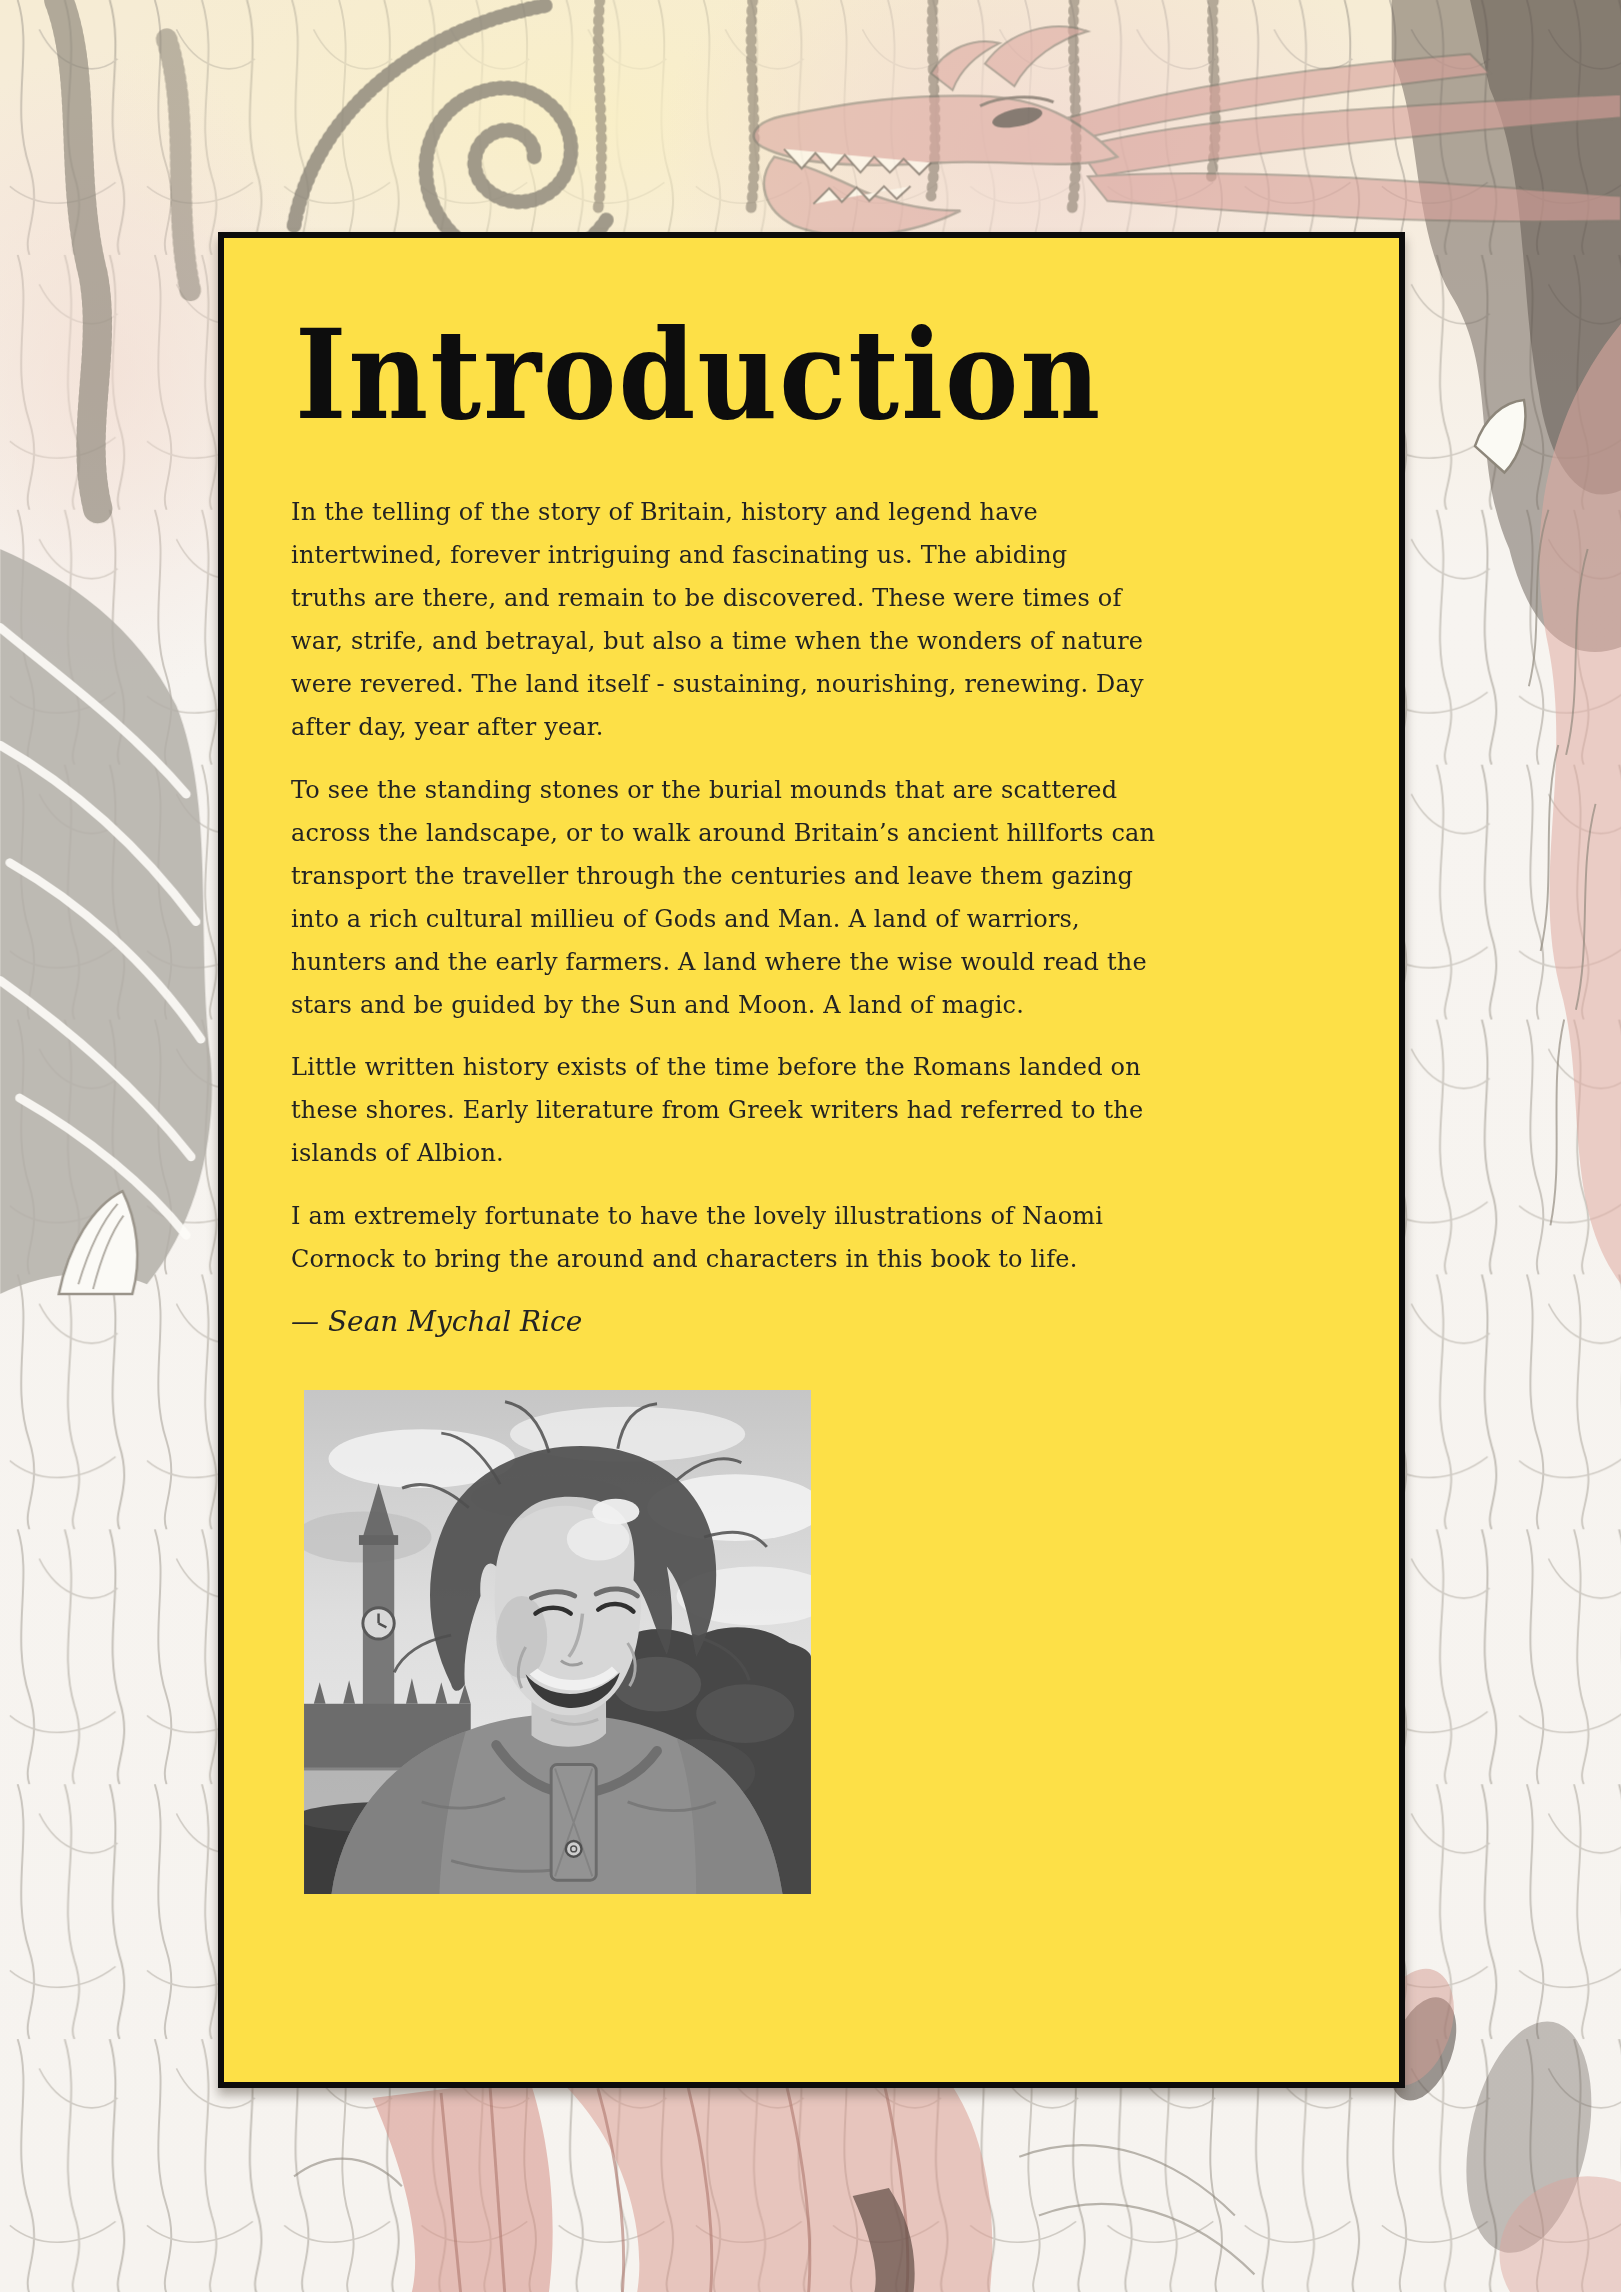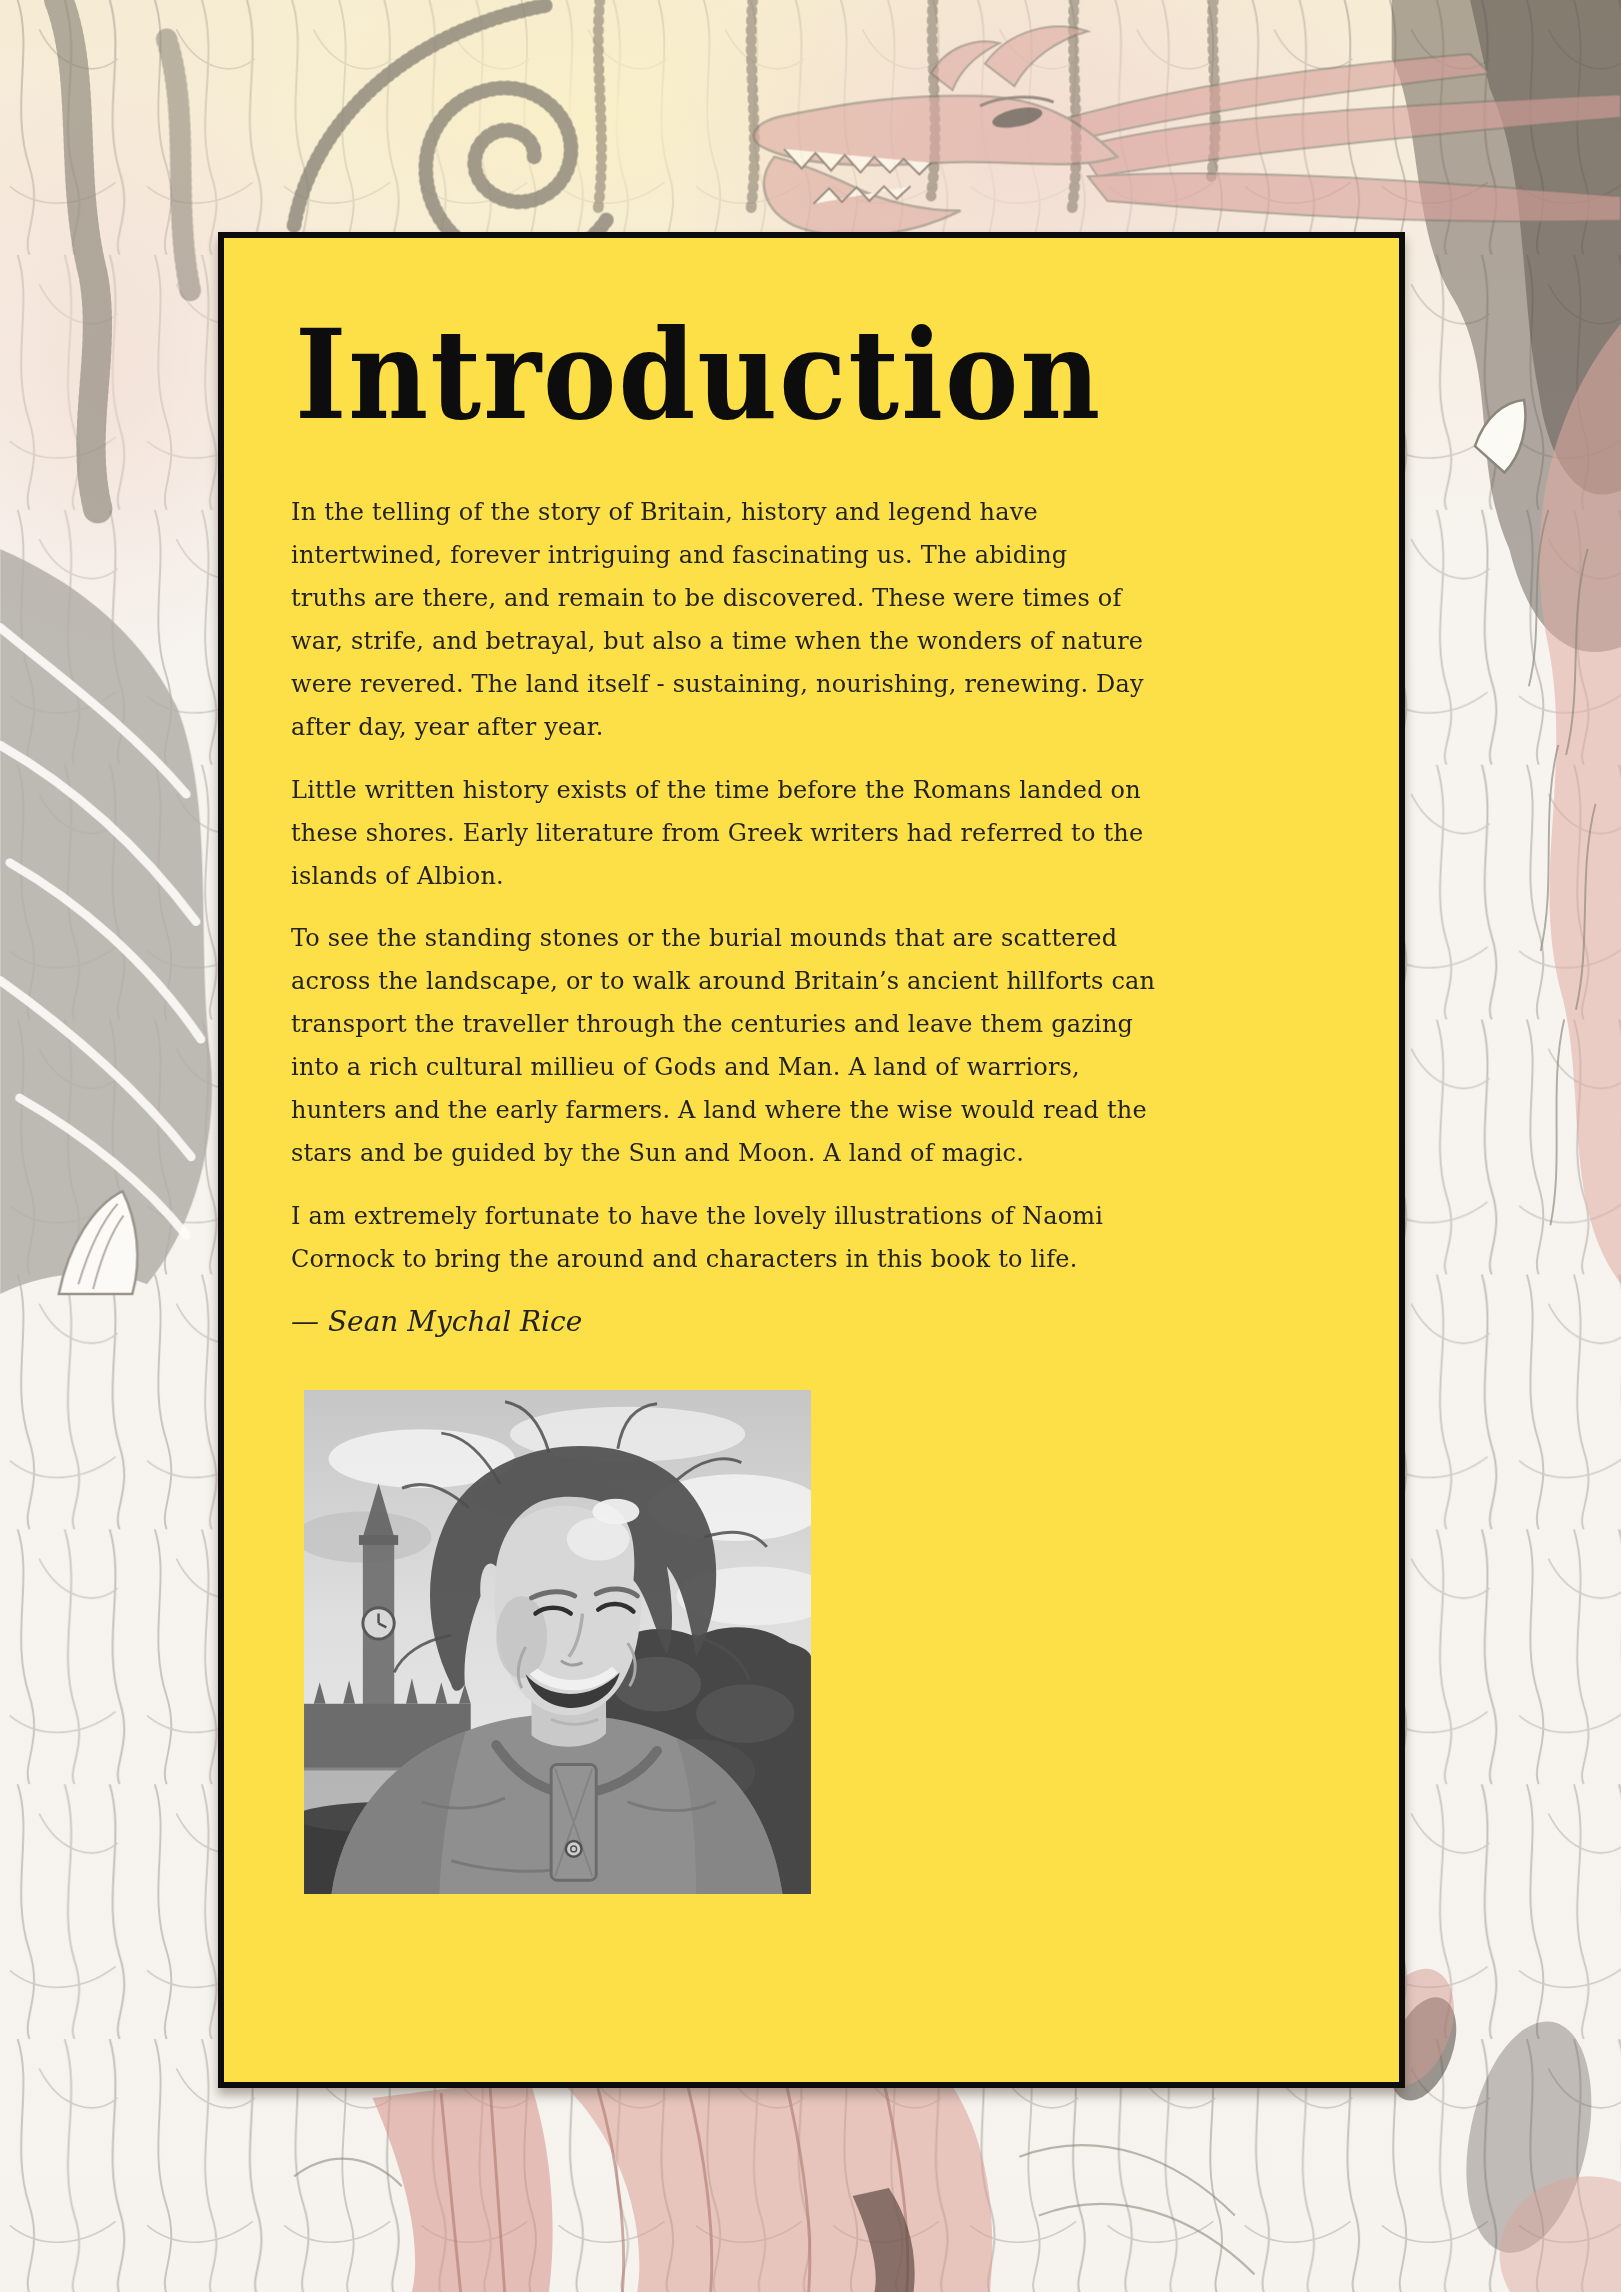--- a/index.html
+++ b/index.html
@@ -166,29 +166,29 @@
 <div class="content-box">
   <div class="box-inner">
     <h1 class="page-title">Introduction</h1>
 
     <p class="para">In the telling of the story of Britain, history and legend have
 intertwined, forever intriguing and fascinating us. The abiding
 truths are there, and remain to be discovered. These were times of
 war, strife, and betrayal, but also a time when the wonders of nature
 were revered. The land itself - sustaining, nourishing, renewing. Day
 after day, year after year.</p>
-    <p class="para">Little written history exists of the time before the Romans landed on
-these shores. Early literature from Greek writers had referred to the
-islands of Albion.</p>
     <p class="para">To see the standing stones or the burial mounds that are scattered
 across the landscape, or to walk around Britain’s ancient hillforts can
 transport the traveller through the centuries and leave them gazing
 into a rich cultural millieu of Gods and Man. A land of warriors,
 hunters and the early farmers. A land where the wise would read the
 stars and be guided by the Sun and Moon. A land of magic.</p>
+    <p class="para">Little written history exists of the time before the Romans landed on
+these shores. Early literature from Greek writers had referred to the
+islands of Albion.</p>
     <p class="para">I am extremely fortunate to have the lovely illustrations of Naomi
 Cornock to bring the around and characters in this book to life.</p>
 
     <p class="attribution">— Sean Mychal Rice</p>
 
     <figure class="photo-frame">
       <svg viewBox="0 0 517 514">
         <defs>
           <linearGradient id="sky" x1="0" y1="0" x2="0" y2="1">
             <stop offset="0" stop-color="#c6c6c6"></stop>

